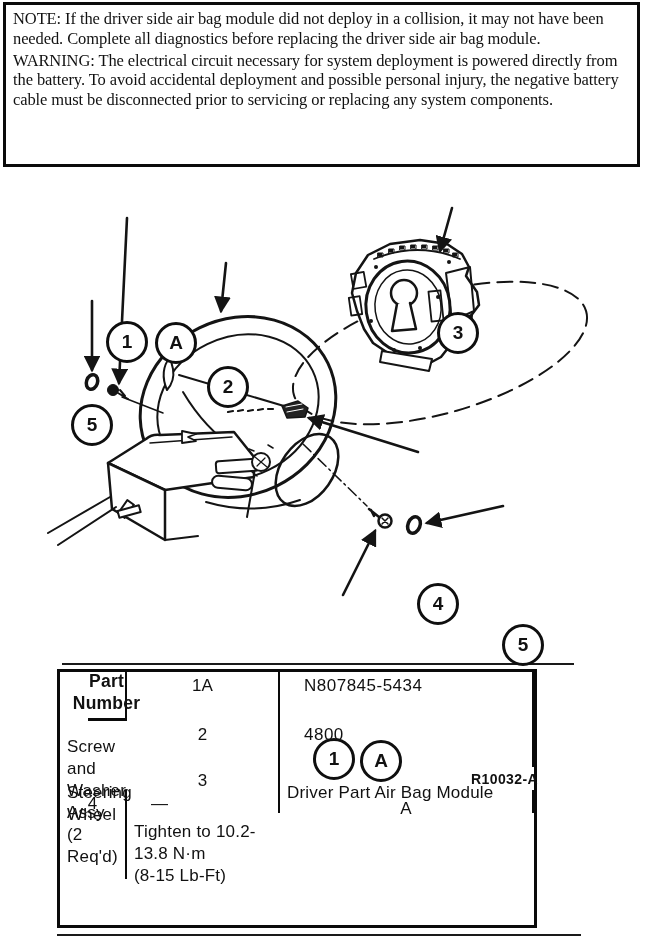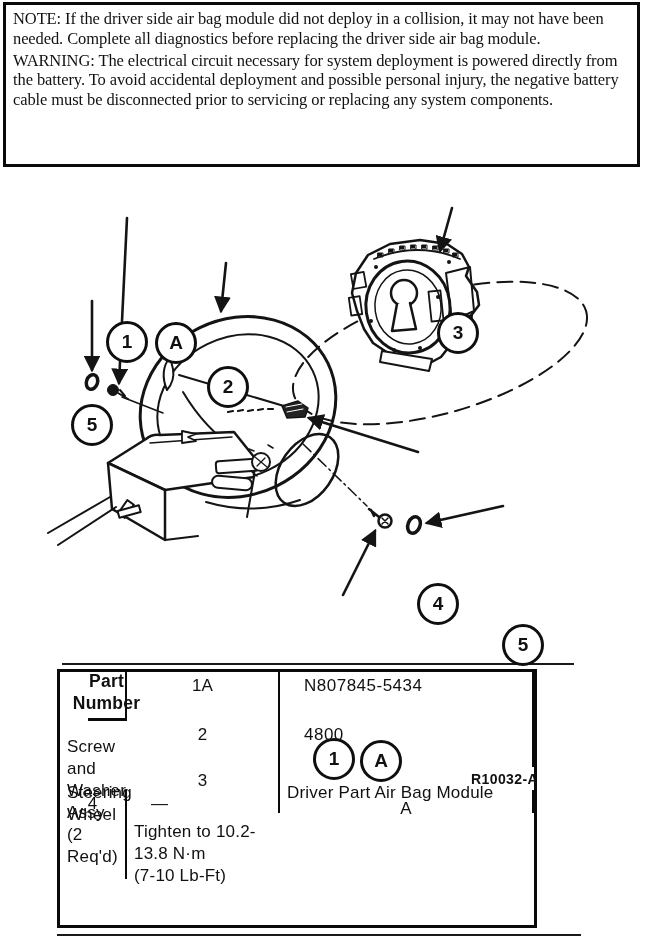--- a/index.html
+++ b/index.html
@@ -217,16 +217,16 @@
 
     <div class="cell col1 item-cell">3</div>
     <div class="cell desc-cell">Driver Part Air Bag Module</div>
 
     <div class="cell col1 item-cell">4</div>
     <div class="cell col2 part-cell">—</div>
 
     <div class="cell col1 item-cell row-gap">A</div>
     <div class="cell col2 part-cell row-gap"></div>
     <div class="cell desc-cell row-gap">Tighten to 10.2-13.8 N·m
-(7-10 Lb-Ft)</div>
+(8-15 Lb-Ft)</div>
   </div>
 
 </div>
 
 </body></html>

